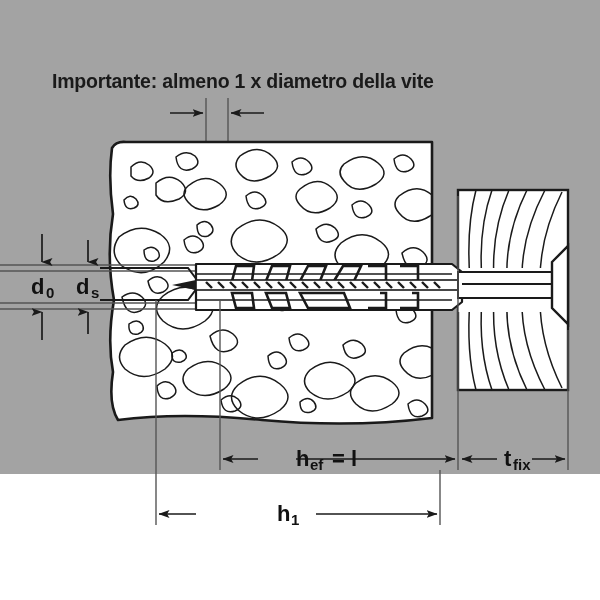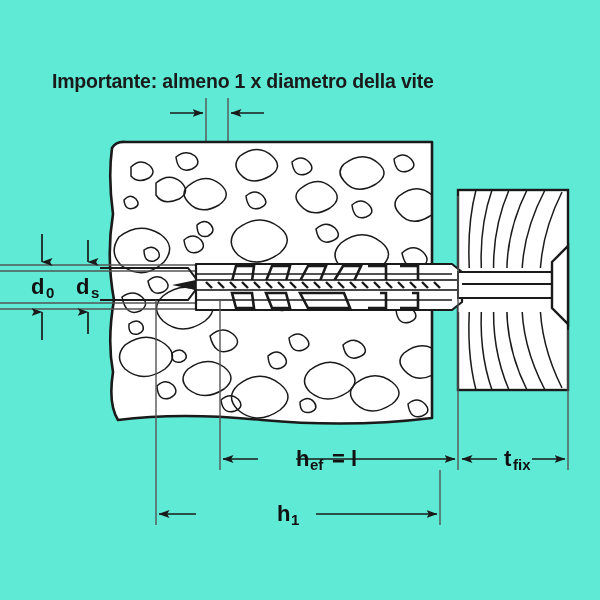--- a/index.html
+++ b/index.html
@@ -1,18 +1,18 @@
 <!DOCTYPE html>
 <html><head>
 <meta charset="utf-8">
 <style>
   html,body{margin:0;padding:0;background:#ffffff;}
   body{width:600px;height:600px;overflow:hidden;
        font-family:"Liberation Sans",sans-serif;}
-  #stage{position:relative;width:600px;height:600px;background:#5eead4;}
+  #stage{position:relative;width:600px;height:474px;background:#a3a3a3;}
   svg{display:block;position:absolute;left:0;top:0;}
   .ttl{font-family:"Liberation Sans",sans-serif;font-weight:bold;
        font-size:19.5px;fill:#1a1a1a;letter-spacing:-0.2px;}
   .dim{font-family:"Liberation Sans",sans-serif;font-weight:bold;
        font-size:22px;fill:#111;}
   .sub{font-family:"Liberation Sans",sans-serif;font-weight:bold;
        font-size:15px;fill:#111;}
 </style>
 </head>
 <body>

